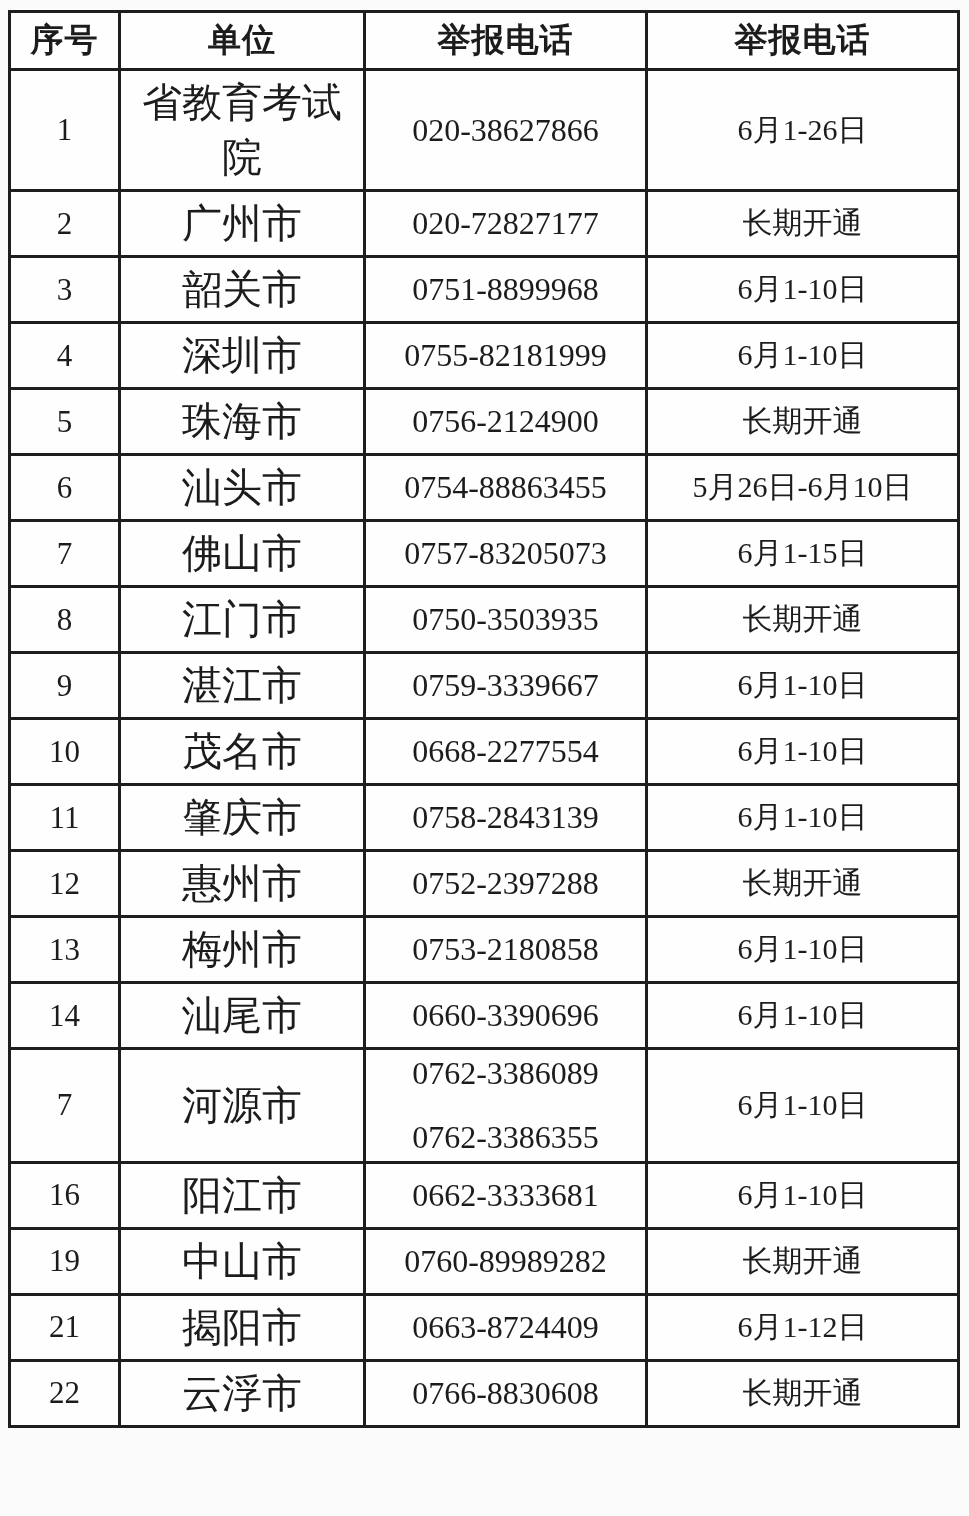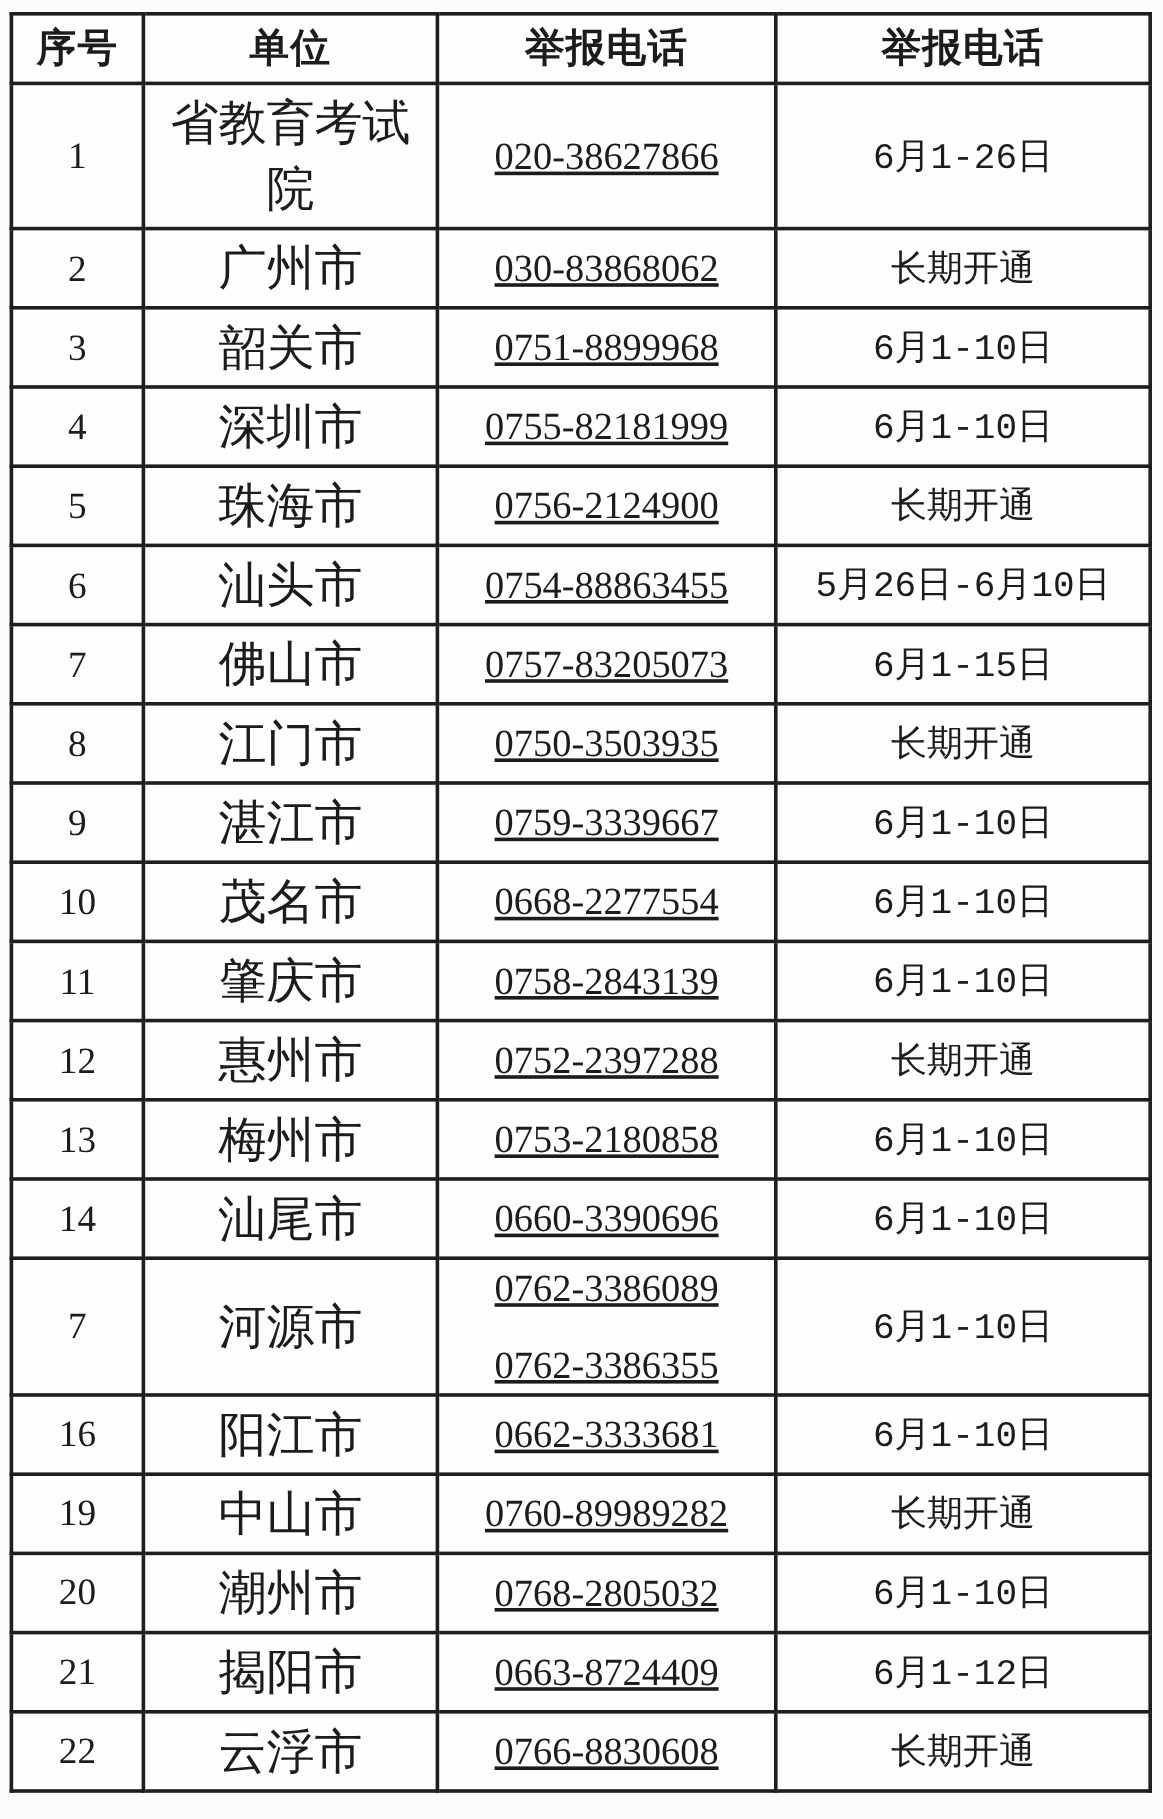--- a/index.html
+++ b/index.html
@@ -51,24 +51,24 @@
   }
   td.c-unit {
     font-family: Liberation Mono, monospace;
     font-size: 40px;
   }
   td.c-phone {
     font-family: "Liberation Serif", "DejaVu Serif", serif;
     font-size: 32px;
   }
   td.c-time {
-    font-family: Liberation Mono, monospace;
+    font-family: Liberation Serif, serif;
     font-size: 30px;
   }
-  .phone-line { line-height: 1.2; text-decoration: underline; }
+  .phone-line { line-height: 1.2; }
   .phone-line + .phone-line { margin-top: 26px; }
 </style>
 </head>
 <body>
 
 <div class="page">
   <table class="hotline">
     <colgroup>
       <col class="c1">
         <col class="c2">
@@ -89,21 +89,21 @@
     <td class="c-unit">省教育考试院</td>
     <td class="c-phone">
             <div class="phone-line">020-38627866</div>
           </td>
     <td class="c-time">6月1-26日</td>
   </tr>
         <tr>
     <td class="c-no">2</td>
     <td class="c-unit">广州市</td>
     <td class="c-phone">
-            <div class="phone-line">030-83868062</div>
+            <div class="phone-line">020-72827177</div>
           </td>
     <td class="c-time">长期开通</td>
   </tr>
         <tr>
     <td class="c-no">3</td>
     <td class="c-unit">韶关市</td>
     <td class="c-phone">
             <div class="phone-line">0751-8899968</div>
           </td>
     <td class="c-time">6月1-10日</td>
@@ -213,28 +213,20 @@
           </td>
     <td class="c-time">6月1-10日</td>
   </tr>
         <tr>
     <td class="c-no">19</td>
     <td class="c-unit">中山市</td>
     <td class="c-phone">
             <div class="phone-line">0760-89989282</div>
           </td>
     <td class="c-time">长期开通</td>
-  </tr>
-        <tr>
-    <td class="c-no">20</td>
-    <td class="c-unit">潮州市</td>
-    <td class="c-phone">
-            <div class="phone-line">0768-2805032</div>
-          </td>
-    <td class="c-time">6月1-10日</td>
   </tr>
         <tr>
     <td class="c-no">21</td>
     <td class="c-unit">揭阳市</td>
     <td class="c-phone">
             <div class="phone-line">0663-8724409</div>
           </td>
     <td class="c-time">6月1-12日</td>
   </tr>
         <tr>

